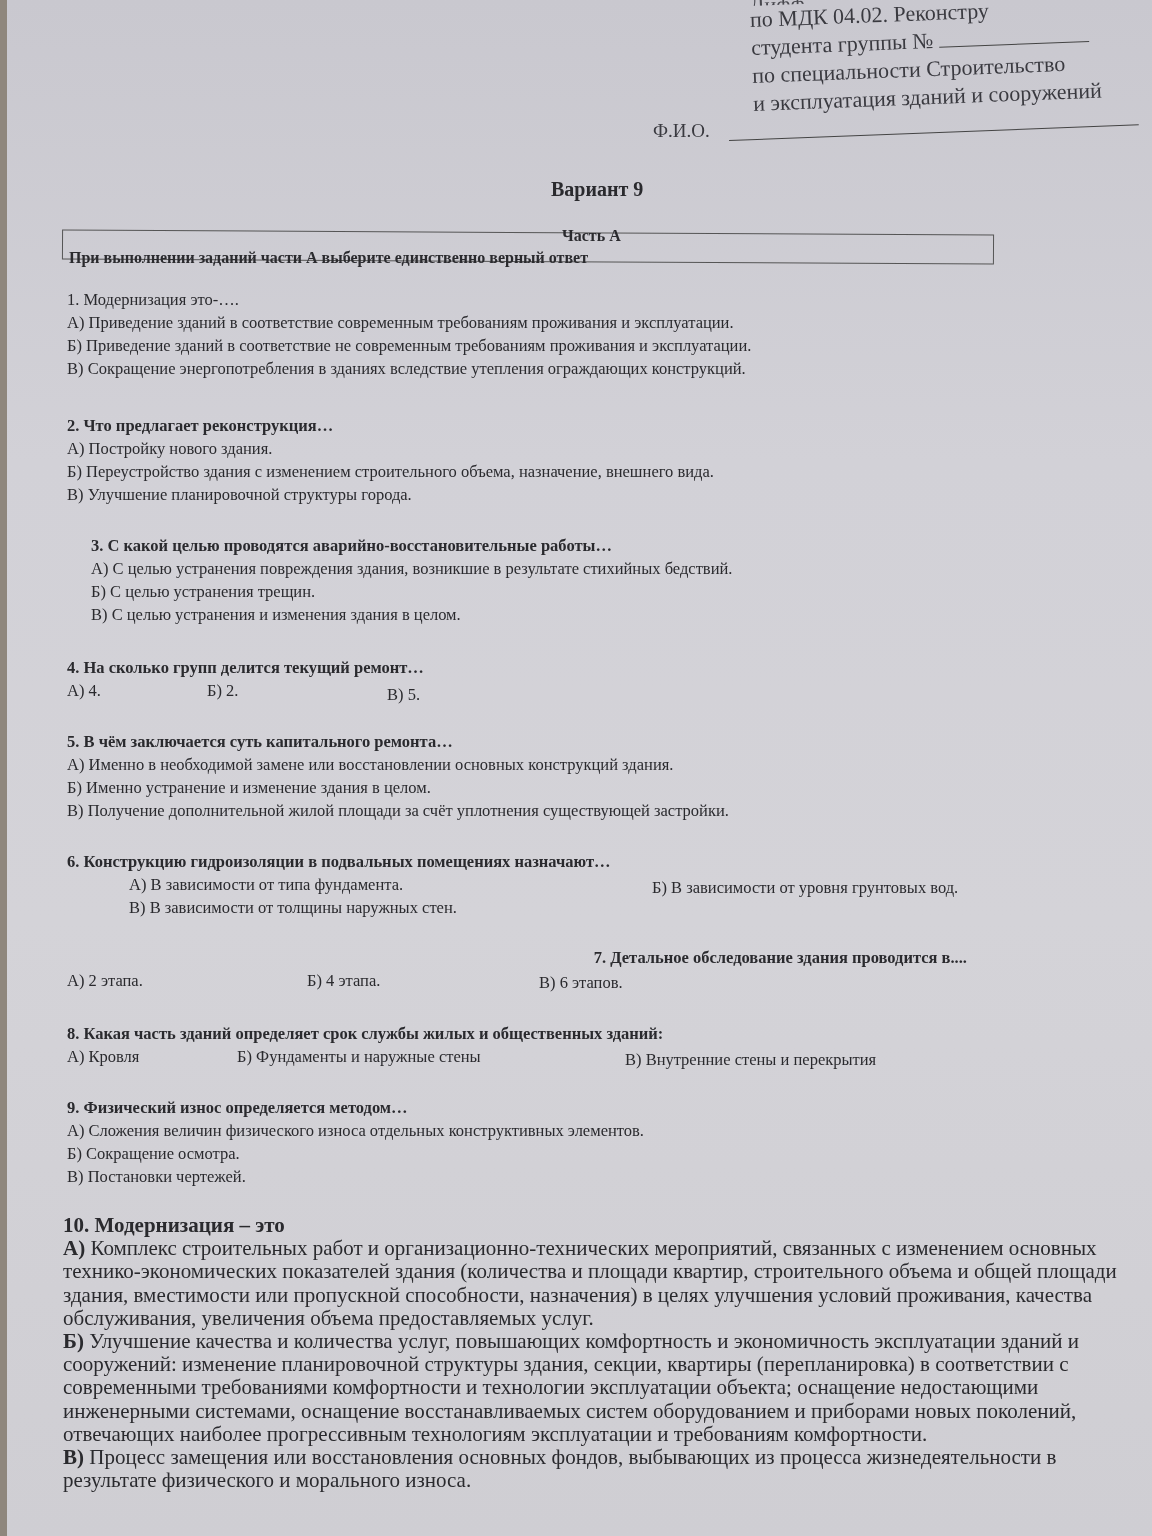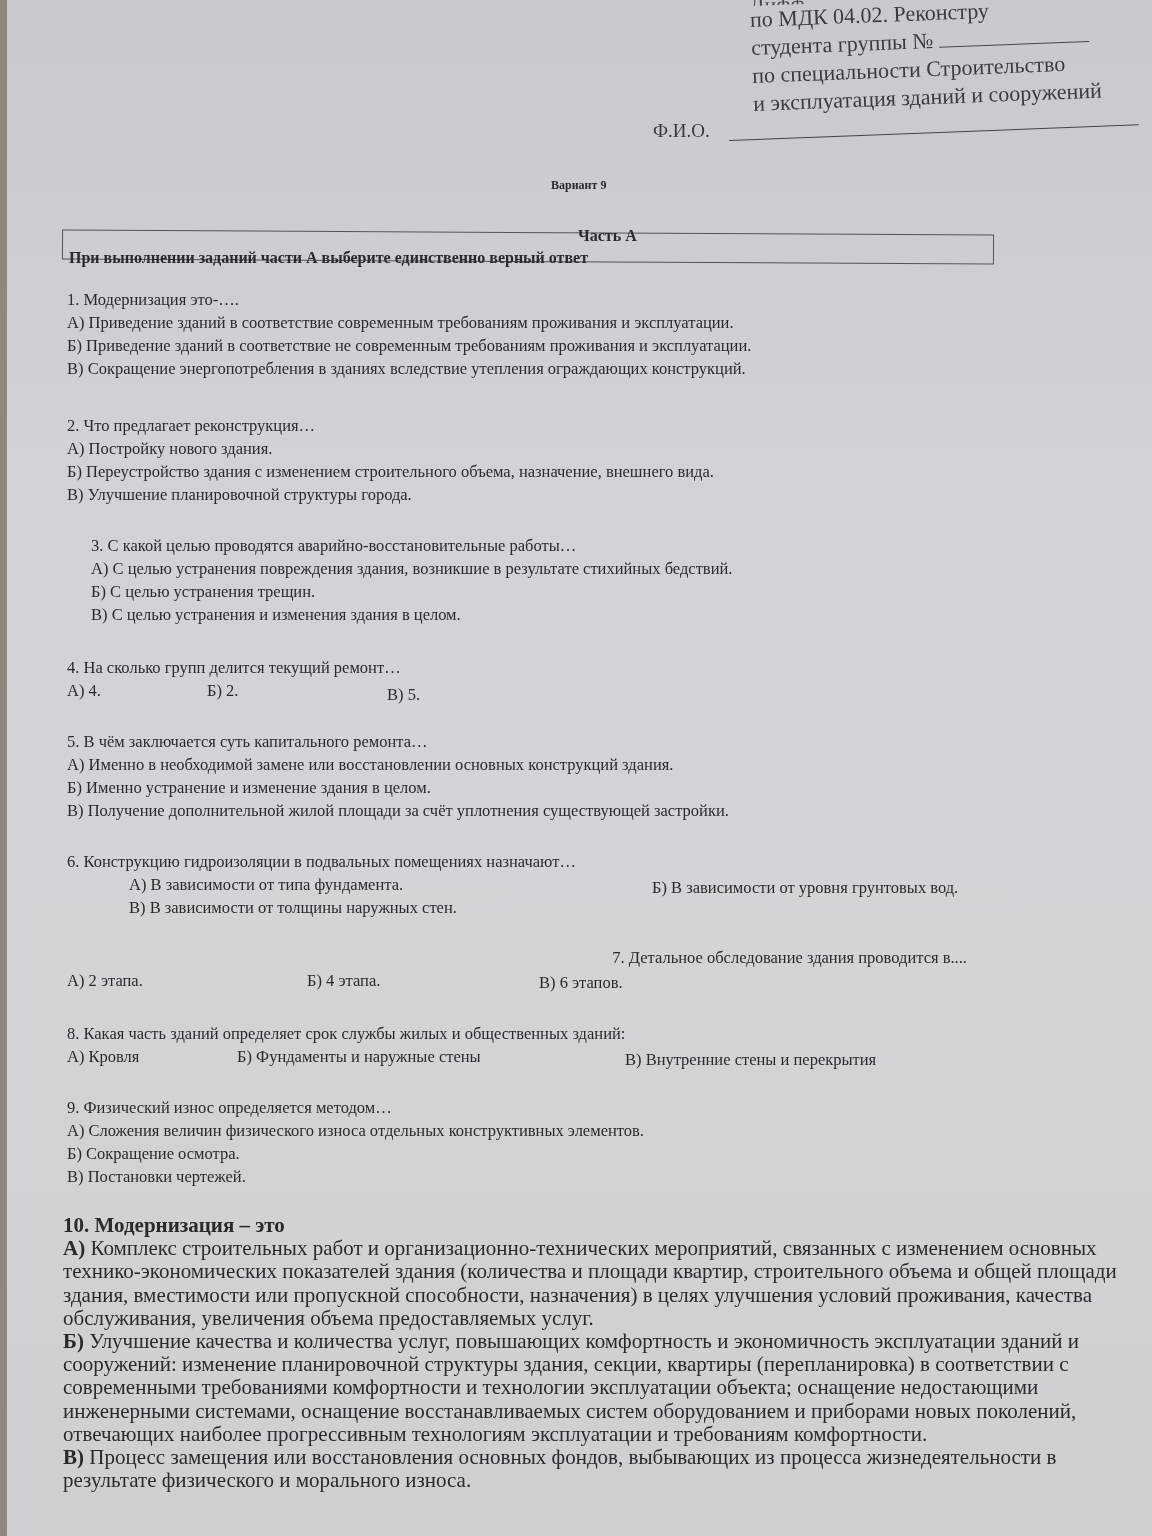--- a/index.html
+++ b/index.html
@@ -19,34 +19,34 @@
     transform: rotate(-2.2deg); transform-origin: left top;
   }
   .header .line { white-space: nowrap; }
   .header .cut { color: #3a3a40; opacity: 0.9; }
   .blank { display: inline-block; border-bottom: 1.5px solid #444; width: 150px; height: 18px; vertical-align: baseline; }
   .fio {
     position: absolute; left: 646px; top: 120px; font-size: 19px; color: #3a3a40;
   }
   .fio-line { position: absolute; left: 722px; top: 108px; width: 410px; border-bottom: 1.5px solid #444; transform: rotate(-2.2deg); transform-origin: left top; }
   .variant {
-    position: absolute; left: 544px; top: 178px; font-weight: bold; font-size: 12px;
+    position: absolute; left: 544px; top: 178px; font-weight: bold; font-size: 20px;
   }
   .part-title {
-    position: absolute; left: 571px; top: 227px; font-weight: bold; font-size: 16px;
+    position: absolute; left: 555px; top: 227px; font-weight: bold; font-size: 16px;
   }
   .instruction-box {
     position: absolute; left: 55px; top: 232px; width: 930px; height: 28px;
     border: 1.5px solid #555; transform: rotate(0.3deg);
   }
   .instruction {
     position: absolute; left: 62px; top: 249px; font-weight: bold; font-size: 16px; white-space: nowrap;
   }
   .q { position: absolute; left: 60px; font-size: 16.5px; line-height: 23px; white-space: nowrap; }
-  .q .qt { font-weight: normal; }
+  .q .qt { font-weight: bold; }
   .q .opt { display: block; }
   .inline-opts { position: relative; height: 23px; }
   .inline-opts span { position: absolute; top: 0; }
   .q10 { position: absolute; left: 56px; top: 1214px; width: 1070px; font-size: 21px; line-height: 23.2px; }
   .q10 .qt { font-weight: bold; display: block; }
   .q10 .lbl { font-weight: bold; }
 </style>
 </head>
 <body>
 

